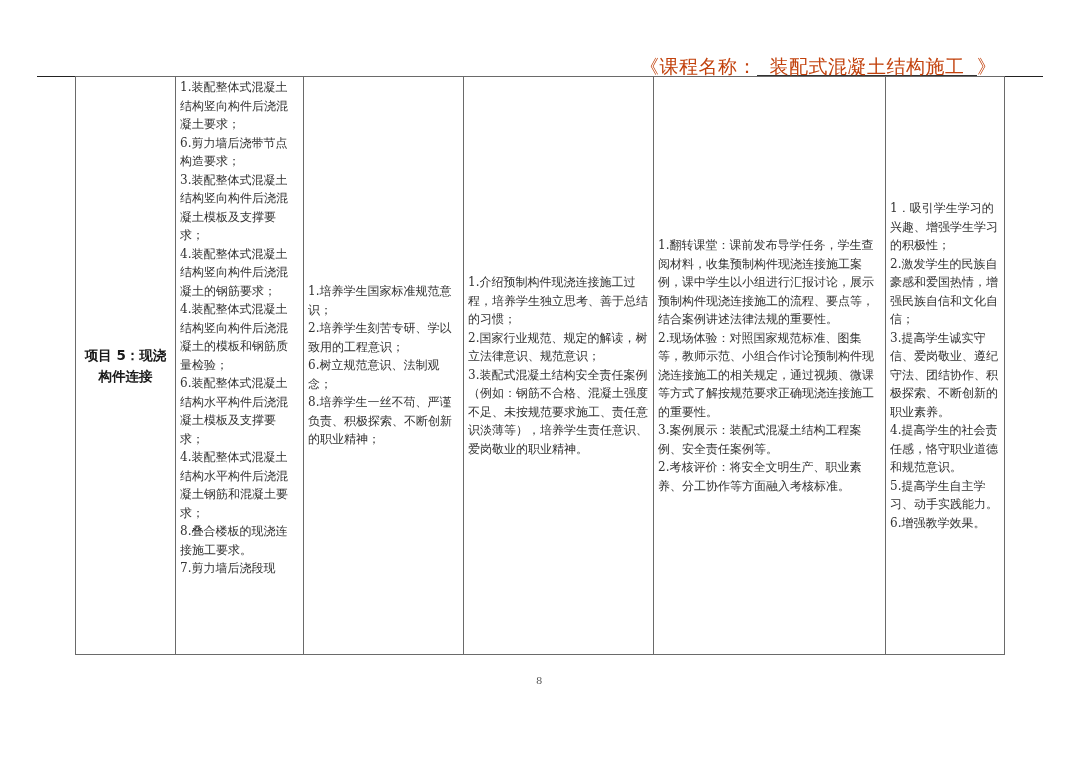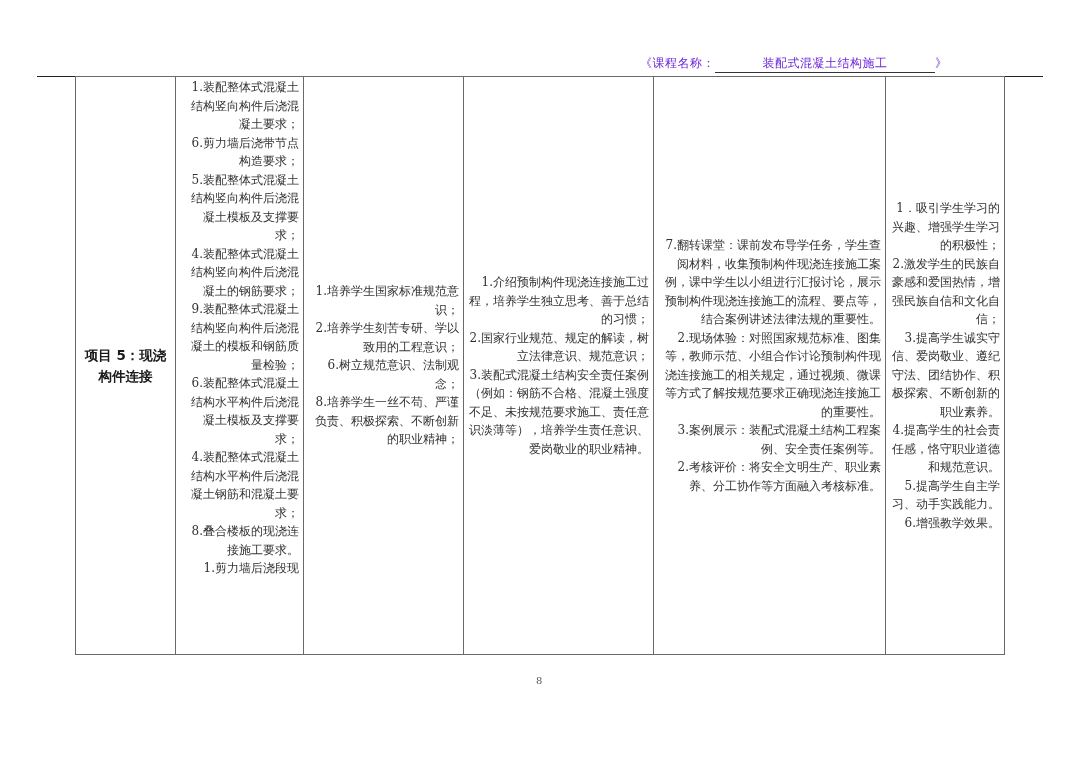--- a/index.html
+++ b/index.html
@@ -12,23 +12,23 @@
       height: 764px;
       position: relative;
       overflow: hidden;
       font-family: "DejaVu Serif", "Liberation Serif", serif;
       color: #2b2b2b;
     }
     .header {
       position: absolute;
       top: 54px;
       left: 640px;
-      font-size: 12px;
+      font-size: 19px;
       white-space: nowrap;
-      color: #6d28d9;
+      color: #c2410c;
       letter-spacing: 0.5px;
     }
     .header .course-name {
       display: inline-block;
       width: 220px;
       text-align: center;
       border-bottom: 1px solid #333;
       line-height: 18px;
     }
     .top-rule {
@@ -64,21 +64,20 @@
       color: #1a1a1a;
       padding: 15px 6px;
     }
     .doc-table td.col-knowledge {
       vertical-align: top;
       padding-top: 1px;
       overflow: hidden;
     }
     .cell-line {
       display: block;
-      text-align: right;
     }
     .page-number {
       position: absolute;
       top: 675px;
       left: 536px;
       font-size: 10px;
       color: #555;
     }
   </style>
 </head>
@@ -98,41 +97,41 @@
     <col style="width:190px">
     <col style="width:232px">
     <col style="width:119px">
   </colgroup>
   <tbody>
       <tr>
     <td class="col-project">项目 5：现浇构件连接</td>
     <td class="col-knowledge">
       <span class="cell-line">1.装配整体式混凝土结构竖向构件后浇混凝土要求；</span>
       <span class="cell-line">6.剪力墙后浇带节点构造要求；</span>
-      <span class="cell-line">5.装配整体式混凝土结构竖向构件后浇混凝土模板及支撑要求；</span>
+      <span class="cell-line">3.装配整体式混凝土结构竖向构件后浇混凝土模板及支撑要求；</span>
       <span class="cell-line">4.装配整体式混凝土结构竖向构件后浇混凝土的钢筋要求；</span>
-      <span class="cell-line">9.装配整体式混凝土结构竖向构件后浇混凝土的模板和钢筋质量检验；</span>
+      <span class="cell-line">4.装配整体式混凝土结构竖向构件后浇混凝土的模板和钢筋质量检验；</span>
       <span class="cell-line">6.装配整体式混凝土结构水平构件后浇混凝土模板及支撑要求；</span>
       <span class="cell-line">4.装配整体式混凝土结构水平构件后浇混凝土钢筋和混凝土要求；</span>
       <span class="cell-line">8.叠合楼板的现浇连接施工要求。</span>
-      <span class="cell-line">1.剪力墙后浇段现</span>
+      <span class="cell-line">7.剪力墙后浇段现</span>
     </td>
     <td class="col-goals">
       <span class="cell-line">1.培养学生国家标准规范意识；</span>
       <span class="cell-line">2.培养学生刻苦专研、学以致用的工程意识；</span>
       <span class="cell-line">6.树立规范意识、法制观念；</span>
       <span class="cell-line">8.培养学生一丝不苟、严谨负责、积极探索、不断创新的职业精神；</span>
     </td>
     <td class="col-content">
       <span class="cell-line">1.介绍预制构件现浇连接施工过程，培养学生独立思考、善于总结的习惯；</span>
       <span class="cell-line">2.国家行业规范、规定的解读，树立法律意识、规范意识；</span>
       <span class="cell-line">3.装配式混凝土结构安全责任案例（例如：钢筋不合格、混凝土强度不足、未按规范要求施工、责任意识淡薄等），培养学生责任意识、爱岗敬业的职业精神。</span>
     </td>
     <td class="col-methods">
-      <span class="cell-line">7.翻转课堂：课前发布导学任务，学生查阅材料，收集预制构件现浇连接施工案例，课中学生以小组进行汇报讨论，展示预制构件现浇连接施工的流程、要点等，结合案例讲述法律法规的重要性。</span>
+      <span class="cell-line">1.翻转课堂：课前发布导学任务，学生查阅材料，收集预制构件现浇连接施工案例，课中学生以小组进行汇报讨论，展示预制构件现浇连接施工的流程、要点等，结合案例讲述法律法规的重要性。</span>
       <span class="cell-line">2.现场体验：对照国家规范标准、图集等，教师示范、小组合作讨论预制构件现浇连接施工的相关规定，通过视频、微课等方式了解按规范要求正确现浇连接施工的重要性。</span>
       <span class="cell-line">3.案例展示：装配式混凝土结构工程案例、安全责任案例等。</span>
       <span class="cell-line">2.考核评价：将安全文明生产、职业素养、分工协作等方面融入考核标准。</span>
     </td>
     <td class="col-effects">
       <span class="cell-line">1．吸引学生学习的兴趣、增强学生学习的积极性；</span>
       <span class="cell-line">2.激发学生的民族自豪感和爱国热情，增强民族自信和文化自信；</span>
       <span class="cell-line">3.提高学生诚实守信、爱岗敬业、遵纪守法、团结协作、积极探索、不断创新的职业素养。</span>
       <span class="cell-line">4.提高学生的社会责任感，恪守职业道德和规范意识。</span>
       <span class="cell-line">5.提高学生自主学习、动手实践能力。</span>

